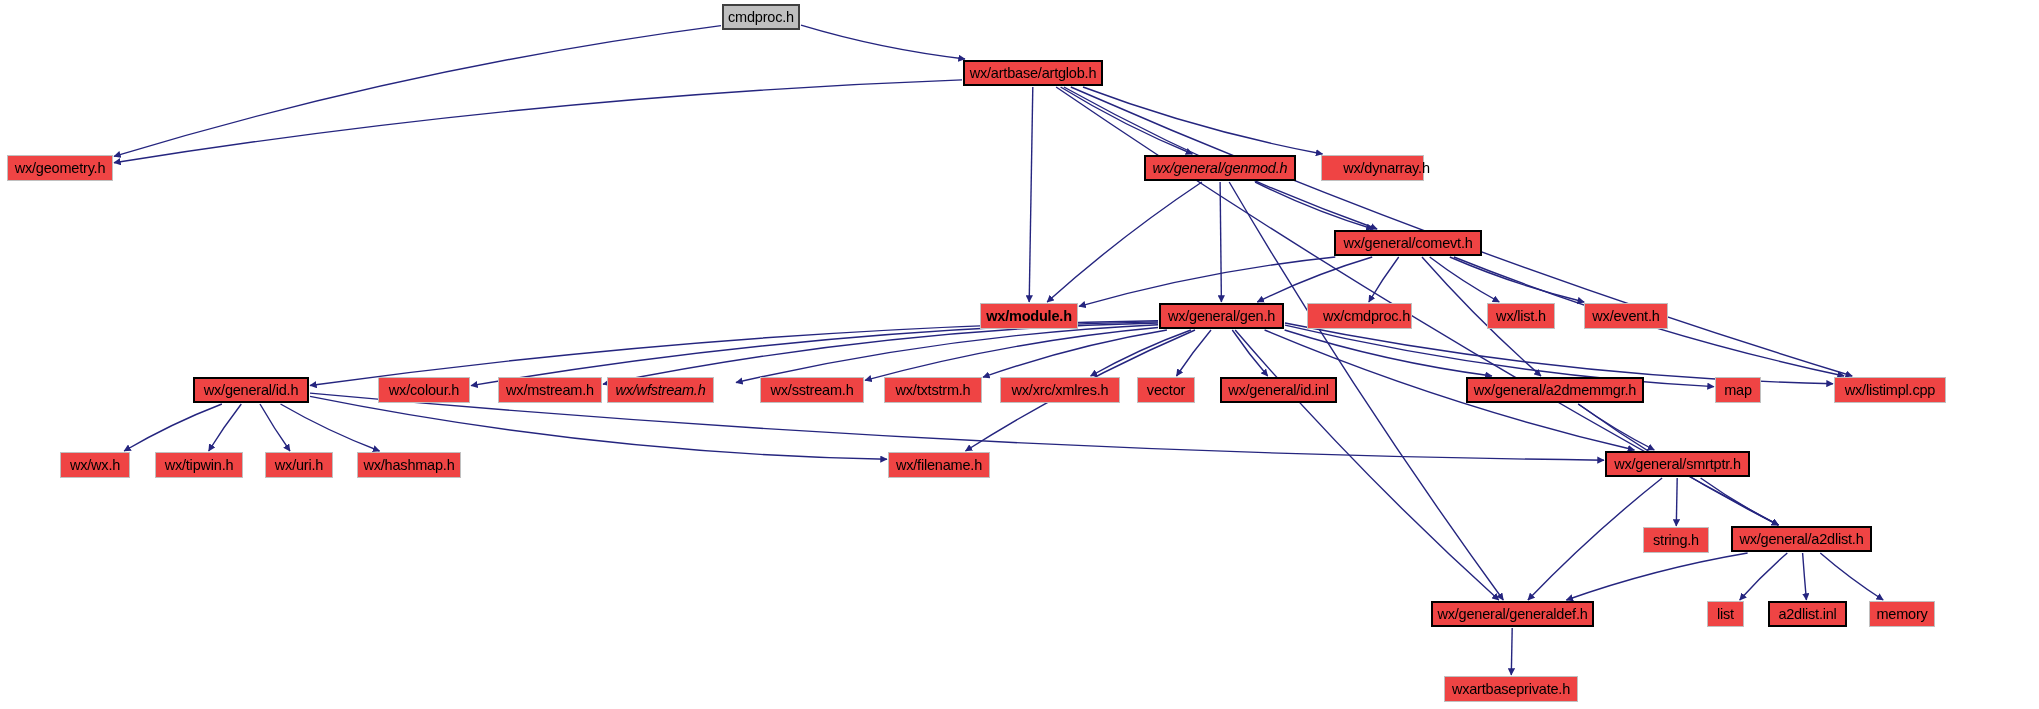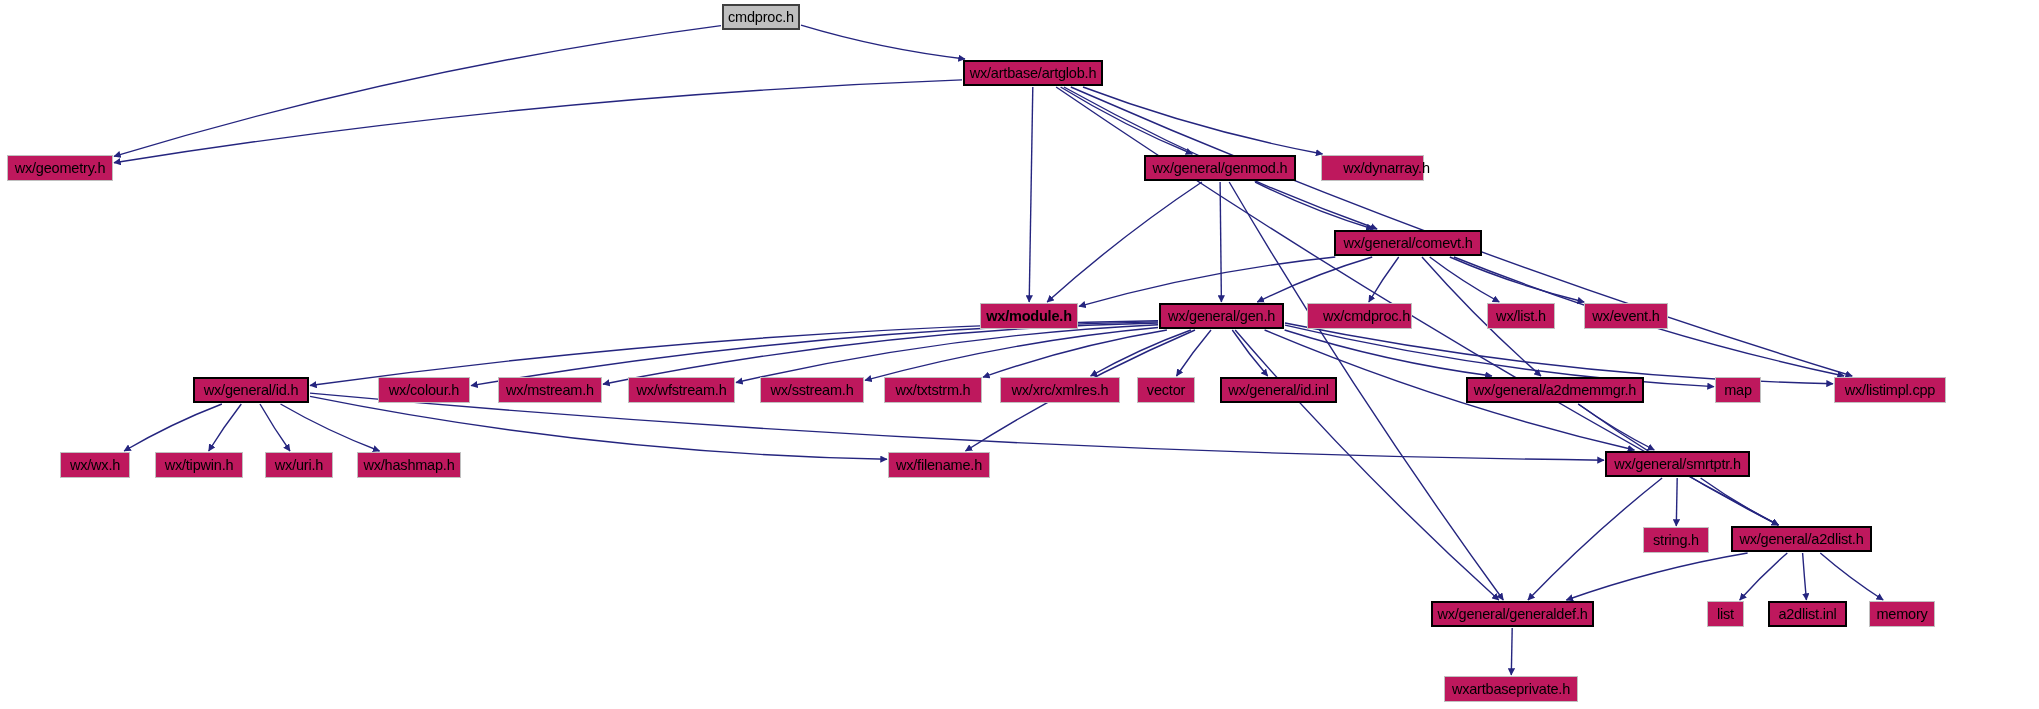--- a/index.html
+++ b/index.html
@@ -23,21 +23,21 @@
     height: 709px;
     pointer-events: none;
   }
   .node {
     position: absolute;
     box-sizing: border-box;
     display: flex;
     align-items: center;
     justify-content: center;
     white-space: nowrap;
-    background: #be185d;
+    background: #ef4444;
     border: 1px solid #c0c0c0;
     color: #000000;
     font-size: 14.5px;
     line-height: 1;
     letter-spacing: -0.2px;
     height: 26px;
     z-index: 5;
     cursor: pointer;
   }
   .node.bold {
@@ -118,21 +118,21 @@
   <div id="nodes">
       <div class="node root" style="left: 722px; top: 4px; width: 78px;">
         <span class="node-label">cmdproc.h</span>
       </div>
       <div class="node bold" style="left: 963px; top: 60px; width: 140px;">
         <span class="node-label">wx/artbase/artglob.h</span>
       </div>
       <div class="node" style="left: 7px; top: 155px; width: 106px;">
         <span class="node-label">wx/geometry.h</span>
       </div>
-      <div class="node bold" style="left: 1144px; top: 155px; width: 152px;">
+      <div class="node bold" style="left: 1144px; top: 155px; width: 152px; font-style: italic;">
         <span class="node-label">wx/general/genmod.h</span>
       </div>
       <div class="node" style="left: 1321px; top: 155px; width: 103px; padding-left: 28px;">
         <span class="node-label">wx/dynarray.h</span>
       </div>
       <div class="node bold" style="left: 1334px; top: 230px; width: 148px;">
         <span class="node-label">wx/general/comevt.h</span>
       </div>
       <div class="node" style="left: 980px; top: 303px; width: 98px; font-weight: bold;">
         <span class="node-label">wx/module.h</span>
@@ -151,21 +151,21 @@
       </div>
       <div class="node bold" style="left: 193px; top: 377px; width: 116px;">
         <span class="node-label">wx/general/id.h</span>
       </div>
       <div class="node" style="left: 378px; top: 377px; width: 92px;">
         <span class="node-label">wx/colour.h</span>
       </div>
       <div class="node" style="left: 498px; top: 377px; width: 104px;">
         <span class="node-label">wx/mstream.h</span>
       </div>
-      <div class="node" style="left: 628px; top: 377px; width: 107px;">
+      <div class="node" style="left: 607px; top: 377px; width: 107px; font-style: italic;">
         <span class="node-label">wx/wfstream.h</span>
       </div>
       <div class="node" style="left: 760px; top: 377px; width: 104px;">
         <span class="node-label">wx/sstream.h</span>
       </div>
       <div class="node" style="left: 884px; top: 377px; width: 98px;">
         <span class="node-label">wx/txtstrm.h</span>
       </div>
       <div class="node" style="left: 1000px; top: 377px; width: 120px;">
         <span class="node-label">wx/xrc/xmlres.h</span>

